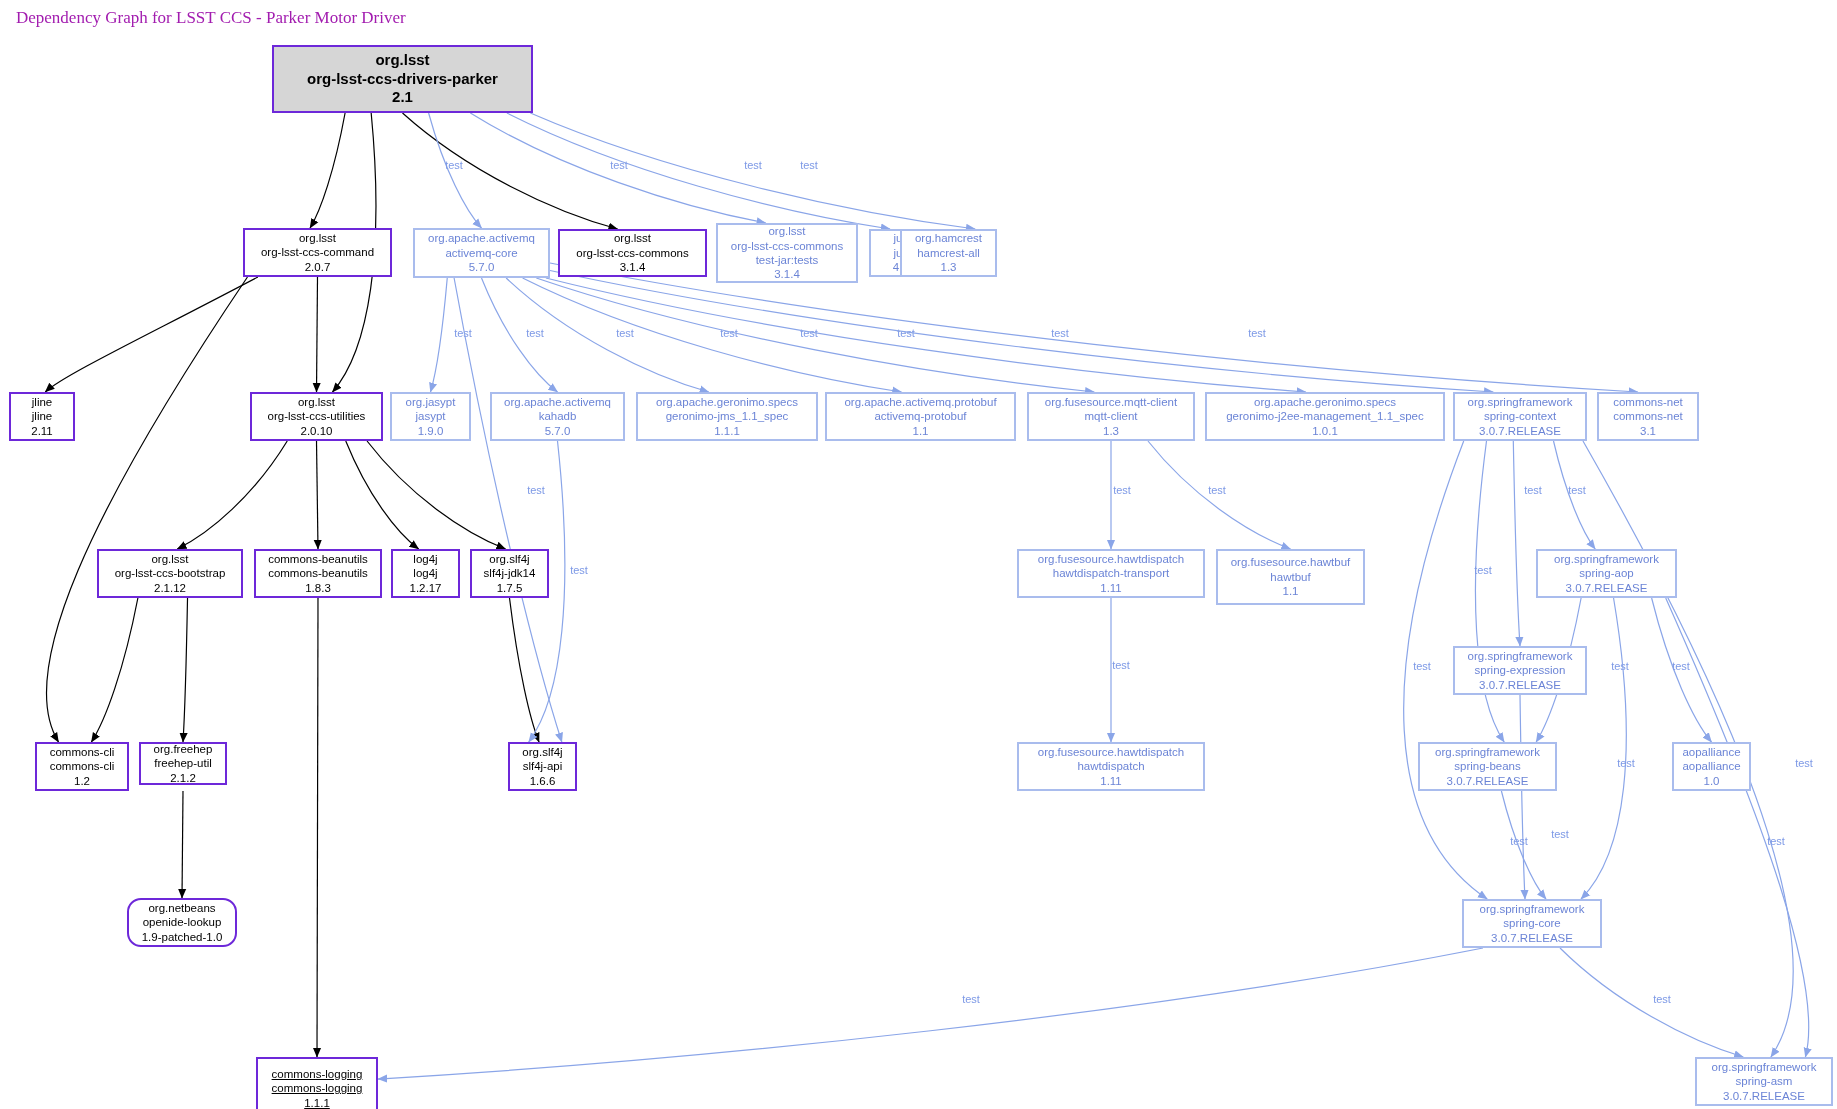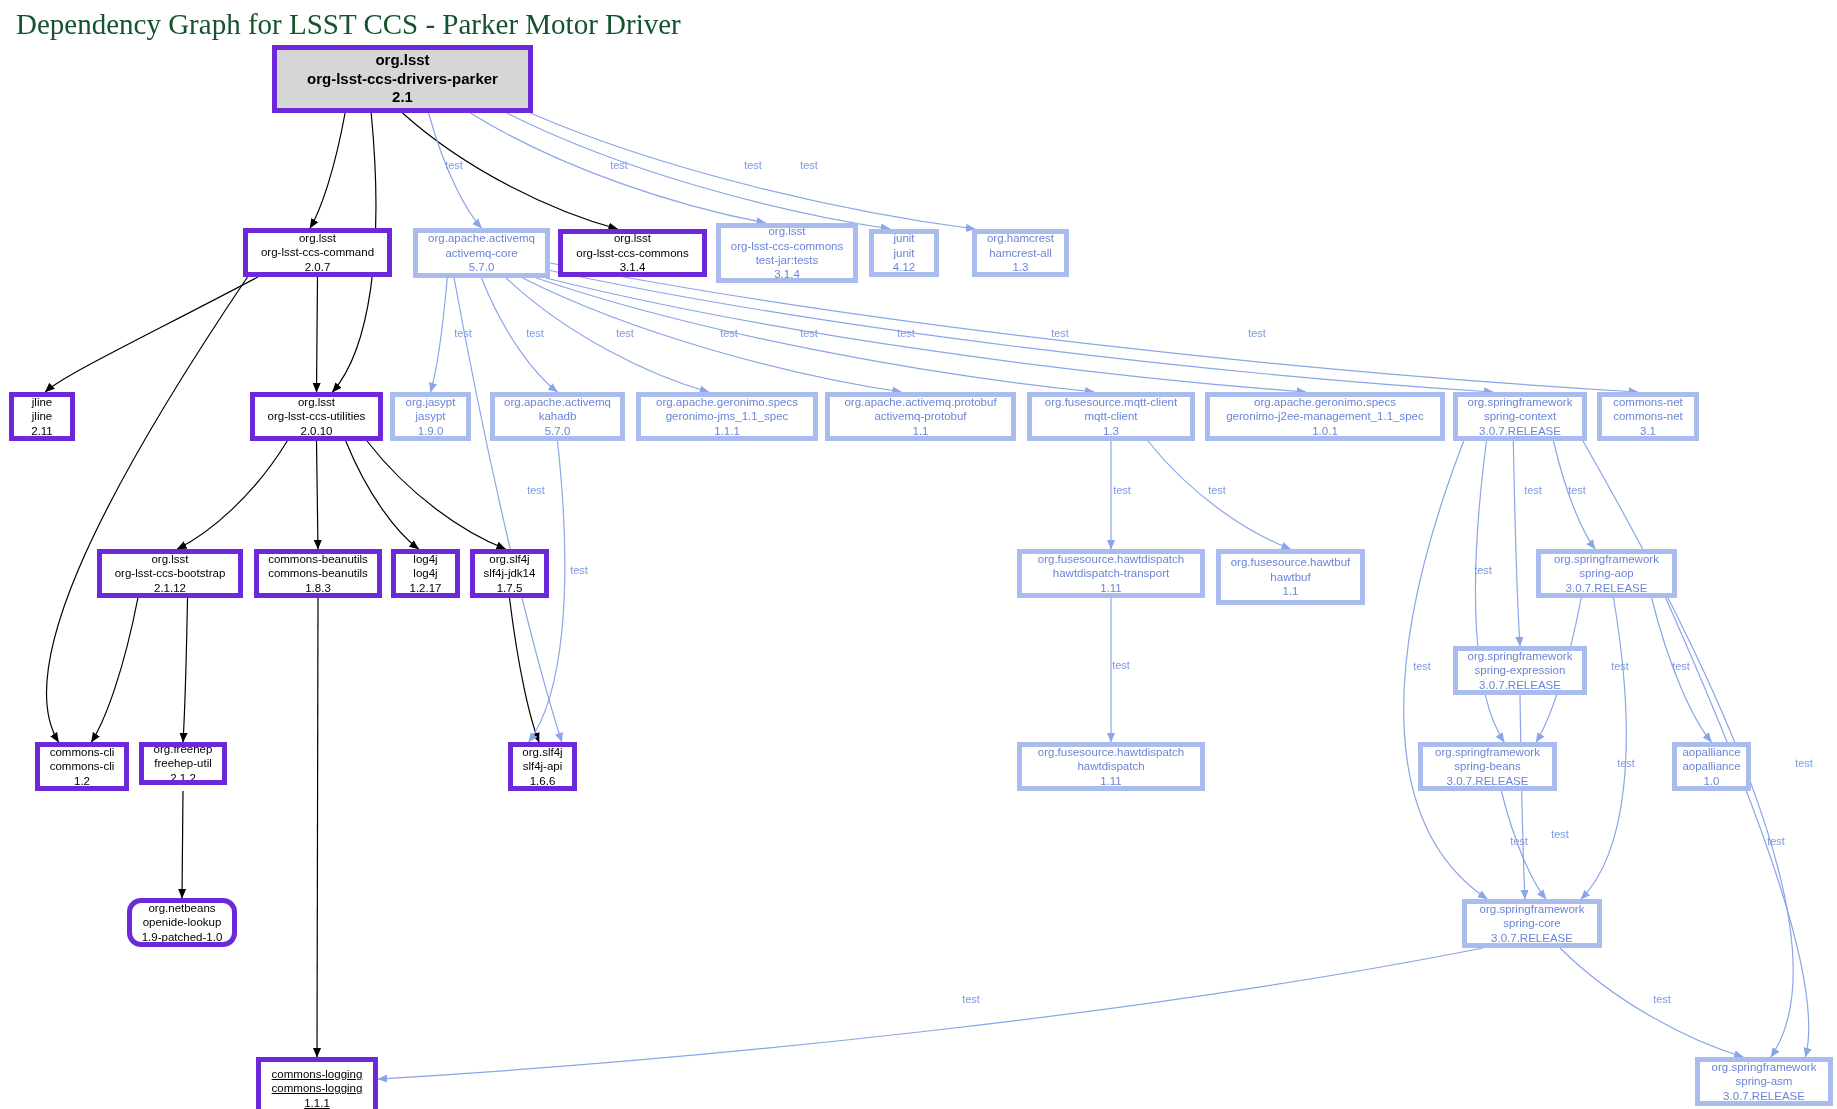--- a/index.html
+++ b/index.html
@@ -1,24 +1,24 @@
 <!DOCTYPE html>
 <html><head>
 <meta charset="utf-8">
 <style>
   html,body{margin:0;padding:0;background:#ffffff;}
   .canvas{position:relative;width:1837px;height:1109px;background:#ffffff;overflow:hidden;
           font-family:"Liberation Sans","DejaVu Sans",sans-serif;}
   .graph-title{position:absolute;left:16px;top:8px;font-family:"Liberation Serif","DejaVu Serif",serif;
-          font-size:29px;color:#14532d;white-space:nowrap;}
+          font-size:17px;color:#a21caf;white-space:nowrap;}
   svg.edges-layer{position:absolute;left:0;top:0;}
   .edge{fill:none;stroke:#000000;stroke-width:1.2;}
   .edge.test{stroke:#8aa5e8;}
   .edge-label{font-size:11px;fill:#7d99e6;font-family:"Liberation Sans","DejaVu Sans",sans-serif;}
-  .node{position:absolute;box-sizing:border-box;background:#ffffff;border:5px solid #6d28d9;
+  .node{position:absolute;box-sizing:border-box;background:#ffffff;border:2px solid #6d28d9;
         display:flex;flex-direction:column;justify-content:center;align-items:center;
         text-align:center;font-size:11.5px;line-height:1.25;color:#000;overflow:hidden;padding:1px;}
   .node .nline{white-space:nowrap;}
   .node.root{background:#d6d6d6;font-size:15px;font-weight:bold;}
   .node.test{border-color:#a9bced;color:#6b84d6;}
 </style>
 </head>
 <body>
 
 <div class="canvas">
@@ -132,21 +132,21 @@
         <div class="nline">org.lsst</div>
         <div class="nline">org-lsst-ccs-commons</div>
         <div class="nline">test-jar:tests</div>
         <div class="nline">3.1.4</div>
       </div>
       <div class="node test" style="left: 869px; top: 229px; width: 70px; height: 48px;">
         <div class="nline">junit</div>
         <div class="nline">junit</div>
         <div class="nline">4.12</div>
       </div>
-      <div class="node test" style="left: 972px; top: 229px; width: 97px; height: 48px;">
+      <div class="node test" style="left: 900px; top: 229px; width: 97px; height: 48px;">
         <div class="nline">org.hamcrest</div>
         <div class="nline">hamcrest-all</div>
         <div class="nline">1.3</div>
       </div>
       <div class="node compile" style="left: 9px; top: 392px; width: 66px; height: 49px;">
         <div class="nline">jline</div>
         <div class="nline">jline</div>
         <div class="nline">2.11</div>
       </div>
       <div class="node compile" style="left: 250px; top: 392px; width: 133px; height: 49px;">

